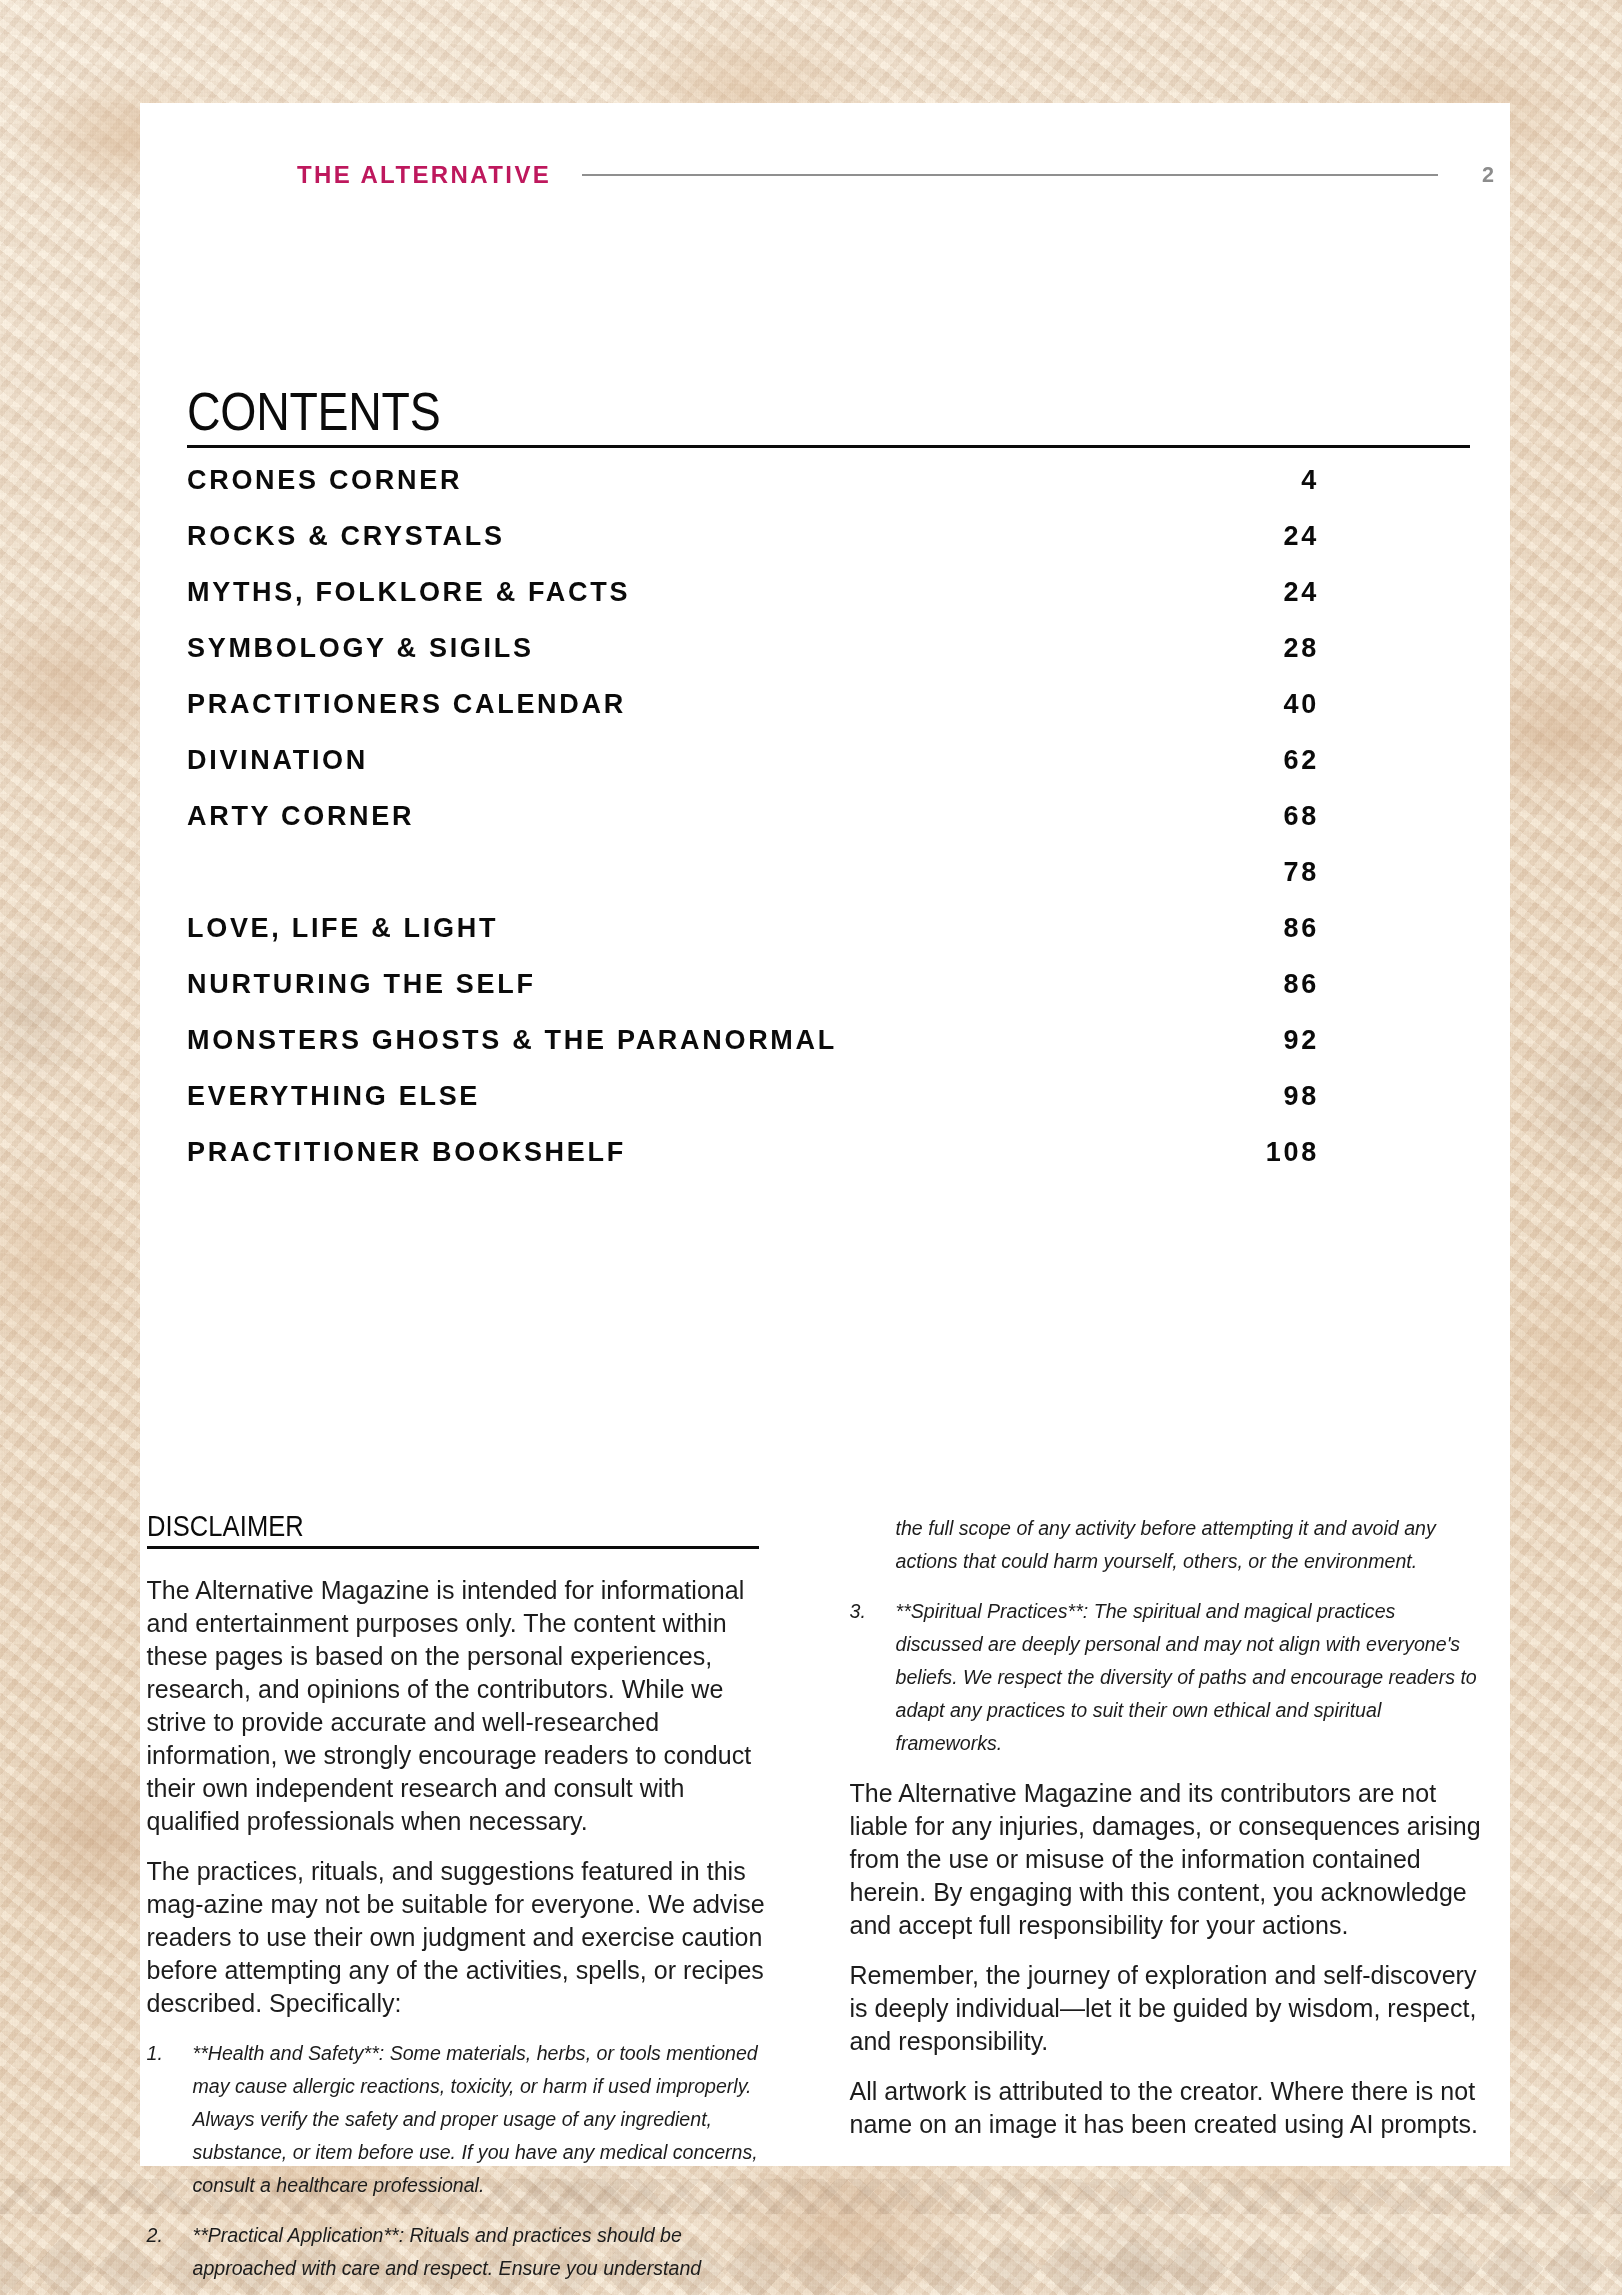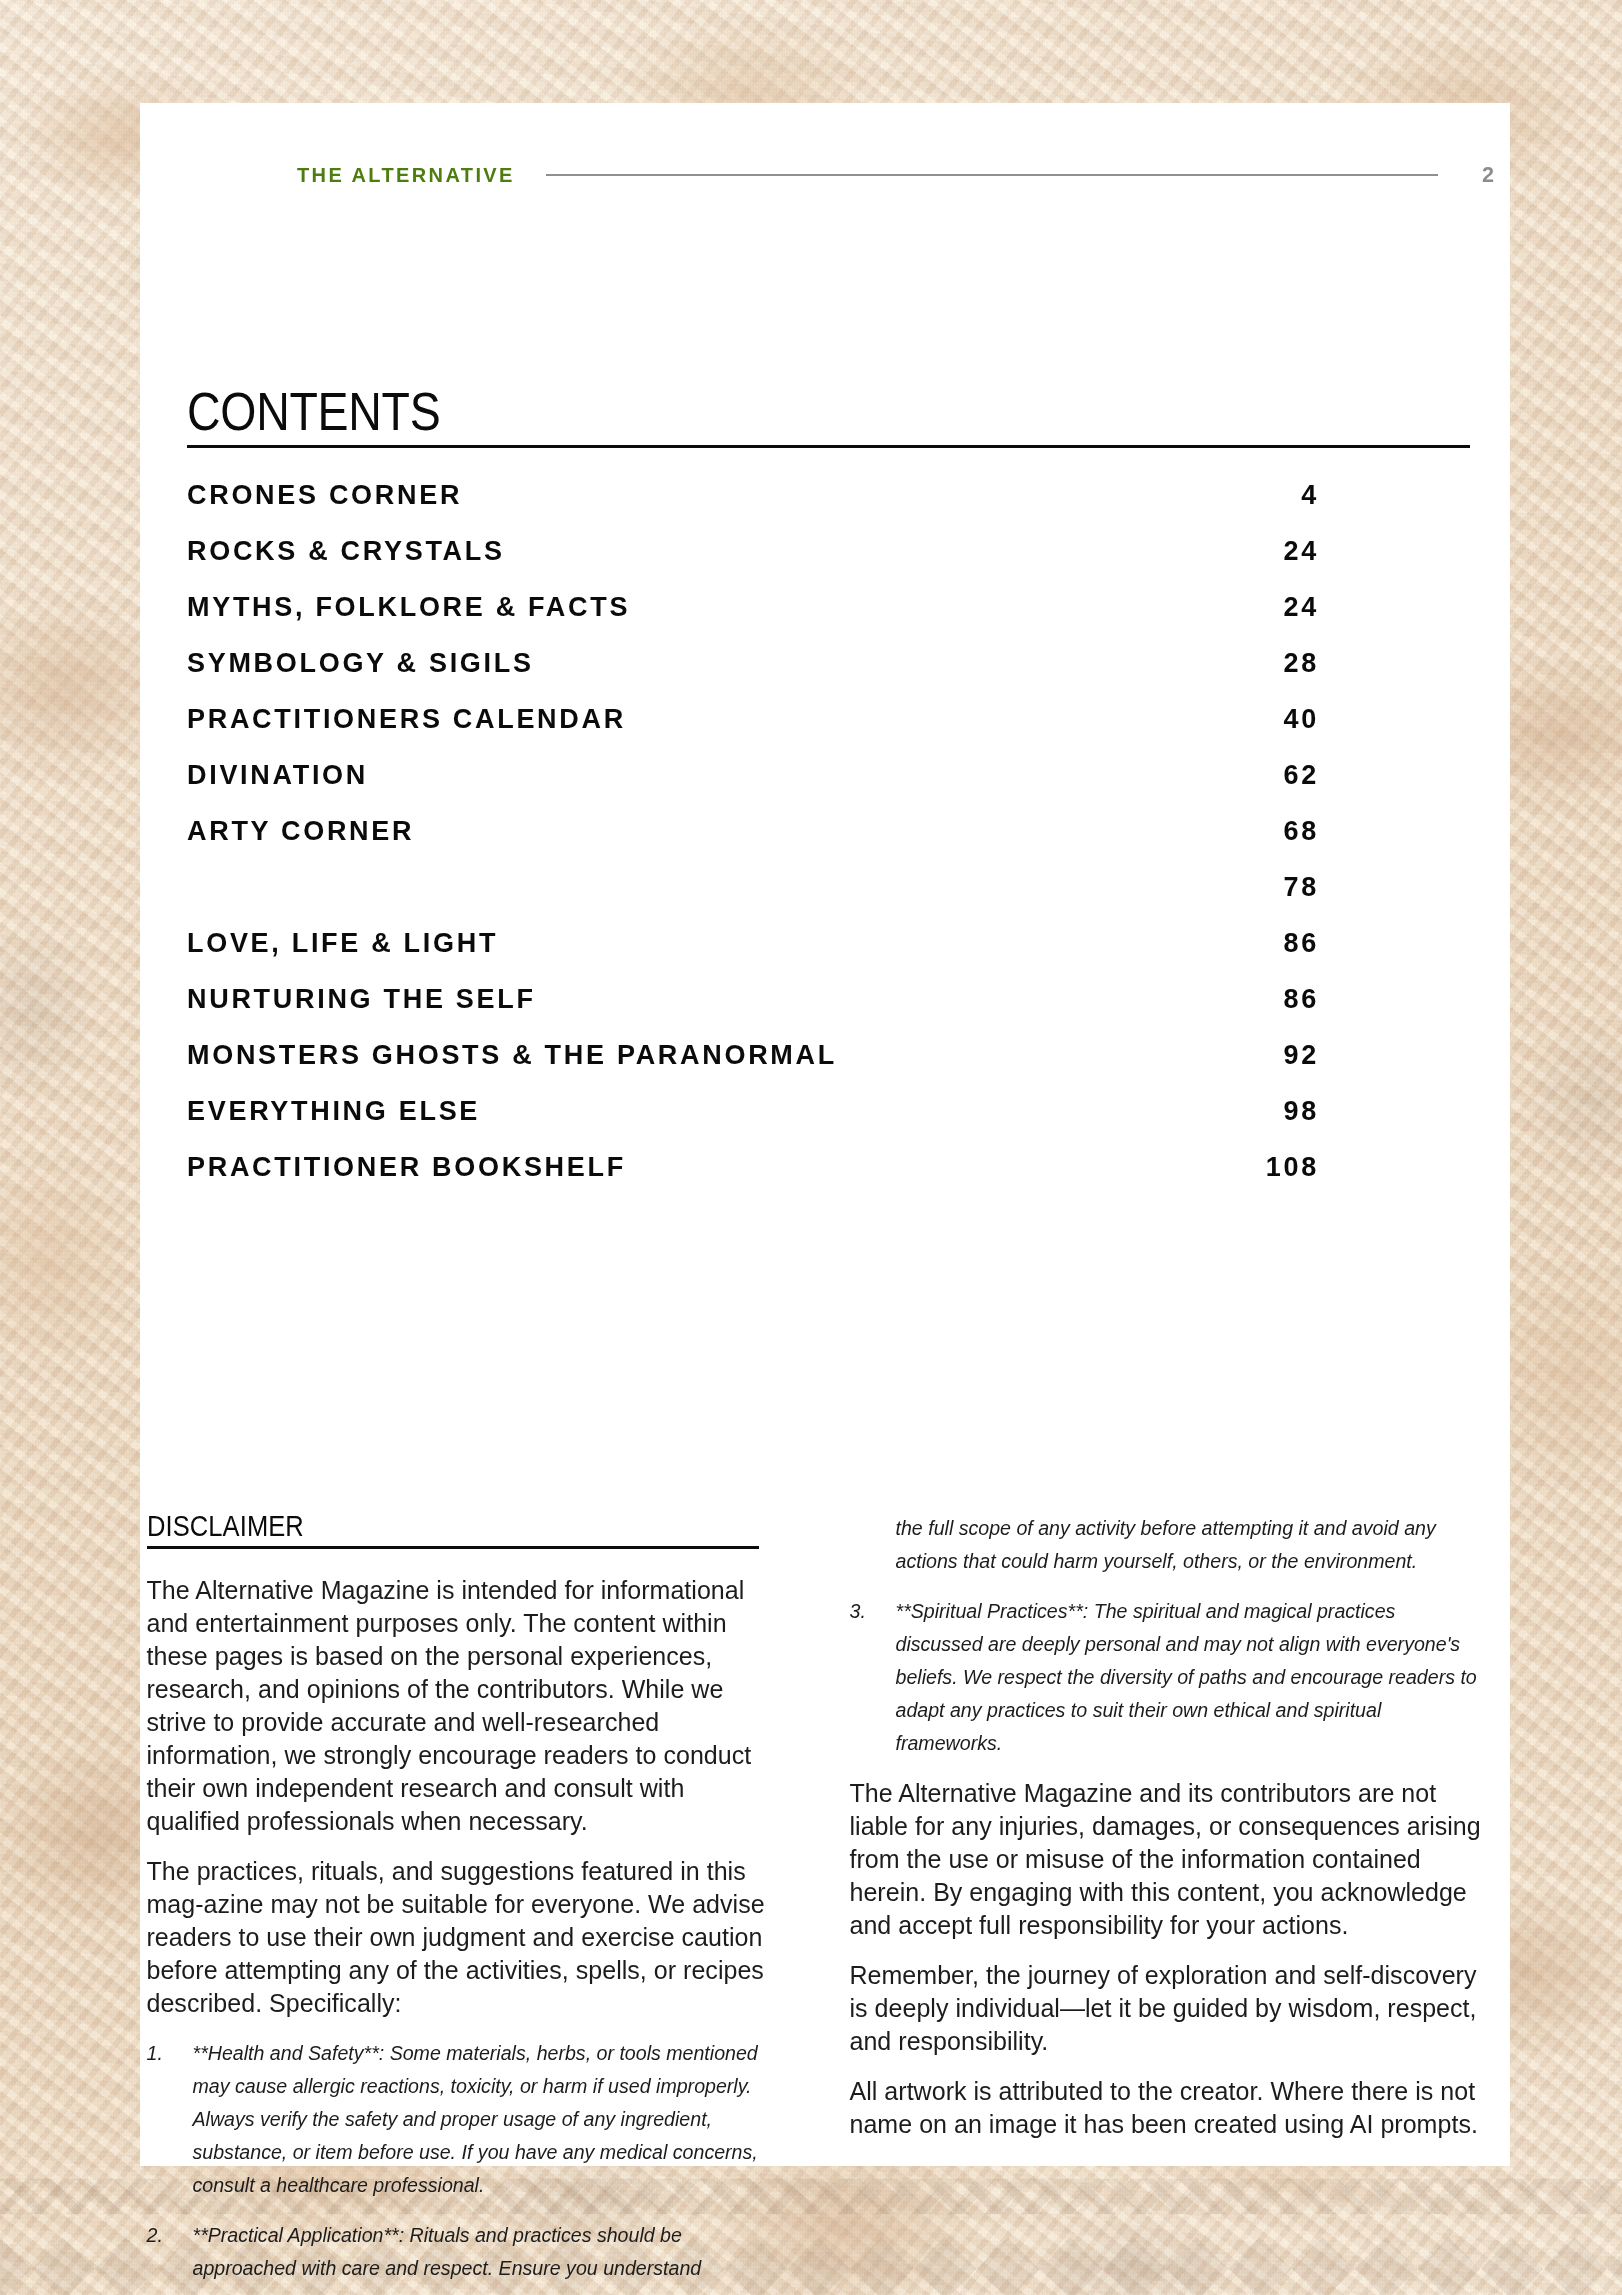--- a/index.html
+++ b/index.html
@@ -119,22 +119,22 @@
   #running-header {
     position: absolute;
     left: 157px;
     top: 59px;
     width: 1197px;
     height: 26px;
     display: flex;
     align-items: center;
   }
   #masthead {
-    color: #4d7c0f;
-    font-size: 20px;
+    color: #be185d;
+    font-size: 24px;
     font-weight: bold;
     letter-spacing: 2.4px;
     white-space: nowrap;
     line-height: 1;
   }
   #header-rule {
     flex: 1;
     height: 2.6px;
     background: #8f8f8f;
     margin-left: 31px;
@@ -169,21 +169,21 @@
     height: 3.3px;
     background: #0b0b0b;
     margin-top: 6.5px;
     width: 1283px;
   }
   #toc-list {
     margin-top: 19.6px;
   }
   .toc-row {
     display: flex;
-    align-items: center;
+    align-items: flex-start;
     height: 56px;
   }
   .toc-label {
     font-size: 27px;
     font-weight: bold;
     letter-spacing: 2.7px;
     color: #0b0b0b;
     white-space: nowrap;
     line-height: 1;
   }

